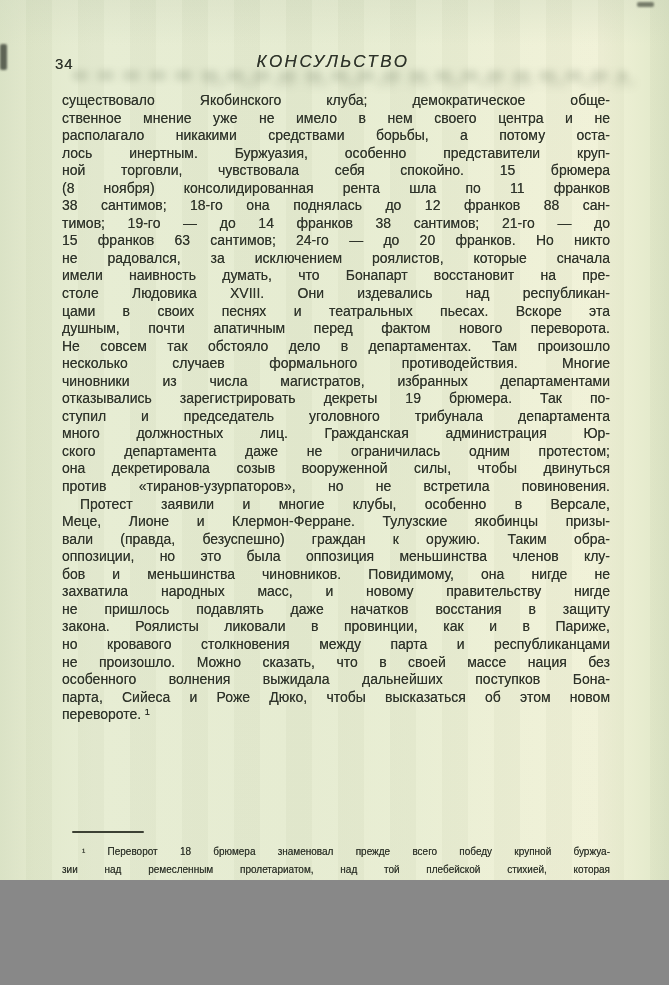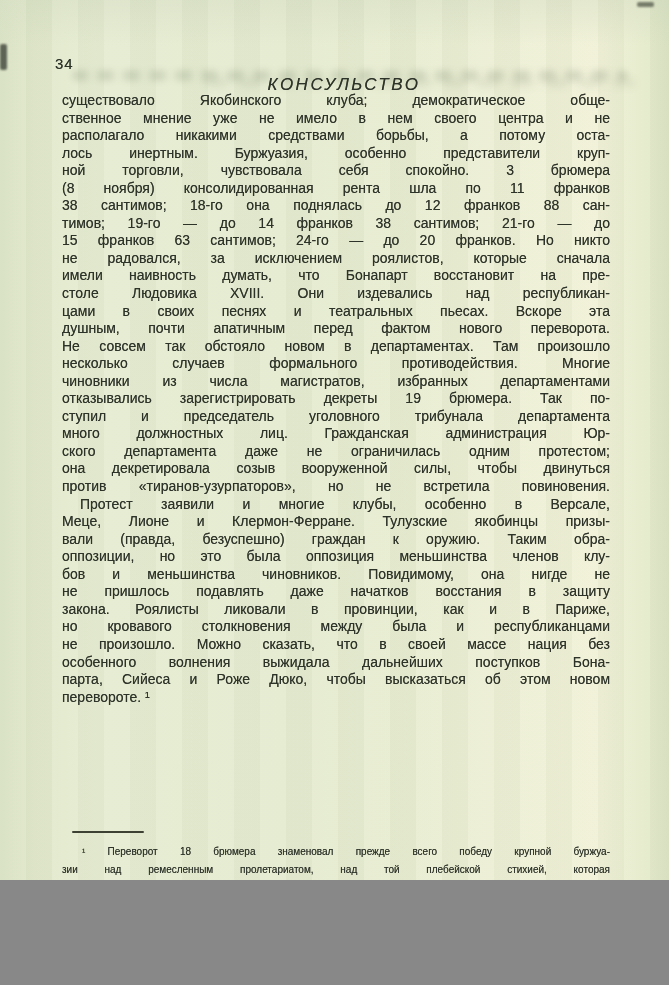--- a/index.html
+++ b/index.html
@@ -15,22 +15,22 @@
   .paper-streaks {
     position:absolute; inset:0; pointer-events:none;
     background:repeating-linear-gradient(90deg,
       rgba(255,255,242,0.05) 0 26px, rgba(120,132,100,0.045) 26px 52px);
   }
   .txt { text-shadow:0 0 0.55px rgba(46,51,42,0.7); }
   .page-number {
     position:absolute; top:55px; left:55px; font-size:15px; letter-spacing:1px;
   }
   .running-title {
-    position:absolute; top:52px; left:70px; width:548px; text-align:center;
-    font-style:italic; font-size:17px; letter-spacing:2.5px; font-weight:normal;margin-top:23px;
+    position:absolute; top:52px; left:59px; width:548px; text-align:center;
+    font-style:italic; font-size:17px; letter-spacing:2.5px; font-weight:normal;
   }
   .smudge { position:absolute; border-radius:8px; pointer-events:none; }
   .s1 {
     top:70px; left:72px; width:556px; height:11px; opacity:0.30; filter:blur(3px);
     background:repeating-linear-gradient(90deg,
       rgba(88,104,78,0.55) 0 15px, rgba(88,104,78,0.08) 15px 26px);
   }
   .s2 {
     top:79px; left:205px; width:430px; height:8px; opacity:0.20; filter:blur(4px);
     background:repeating-linear-gradient(90deg,
@@ -81,49 +81,50 @@
 
   <div class="page-number txt">34</div>
   <div class="running-title txt">КОНСУЛЬСТВО</div>
 
   <div class="textblock">
     <div class="para">
         <div class="line">существовало Якобинского клуба; демократическое обще-</div>
         <div class="line">ственное мнение уже не имело в нем своего центра и не</div>
         <div class="line">располагало никакими средствами борьбы, а потому оста-</div>
         <div class="line">лось инертным. Буржуазия, особенно представители круп-</div>
-        <div class="line">ной торговли, чувствовала себя спокойно. 3 брюмера</div>
+        <div class="line">ной торговли, чувствовала себя спокойно. 15 брюмера</div>
         <div class="line">(8 ноября) консолидированная рента шла по 11 франков</div>
         <div class="line">38 сантимов; 18-го она поднялась до 12 франков 88 сан-</div>
         <div class="line">тимов; 19-го — до 14 франков 38 сантимов; 21-го — до</div>
         <div class="line">15 франков 63 сантимов; 24-го — до 20 франков. Но никто</div>
         <div class="line">не радовался, за исключением роялистов, которые сначала</div>
         <div class="line">имели наивность думать, что Бонапарт восстановит на пре-</div>
         <div class="line">столе Людовика XVIII. Они издевались над республикан-</div>
         <div class="line">цами в своих песнях и театральных пьесах. Вскоре эта</div>
         <div class="line">душным, почти апатичным перед фактом нового переворота.</div>
-        <div class="line">Не совсем так обстояло новом в департаментах. Там произошло</div>
+        <div class="line">Не совсем так обстояло дело в департаментах. Там произошло</div>
         <div class="line">несколько случаев формального противодействия. Многие</div>
         <div class="line">чиновники из числа магистратов, избранных департаментами</div>
         <div class="line">отказывались зарегистрировать декреты 19 брюмера. Так по-</div>
         <div class="line">ступил и председатель уголовного трибунала департамента</div>
         <div class="line">много должностных лиц. Гражданская администрация Юр-</div>
         <div class="line">ского департамента даже не ограничилась одним протестом;</div>
         <div class="line">она декретировала созыв вооруженной силы, чтобы двинуться</div>
         <div class="line">против «тиранов-узурпаторов», но не встретила повиновения.</div>
       </div>
     <div class="para para-indent">
         <div class="line">Протест заявили и многие клубы, особенно в Версале,</div>
         <div class="line">Меце, Лионе и Клермон-Ферране. Тулузские якобинцы призы-</div>
         <div class="line">вали (правда, безуспешно) граждан к оружию. Таким обра-</div>
         <div class="line">оппозиции, но это была оппозиция меньшинства членов клу-</div>
         <div class="line">бов и меньшинства чиновников. Повидимому, она нигде не</div>
+        <div class="line">захватила народных масс, и новому правительству нигде</div>
         <div class="line">не пришлось подавлять даже начатков восстания в защиту</div>
         <div class="line">закона. Роялисты ликовали в провинции, как и в Париже,</div>
-        <div class="line">но кровавого столкновения между была и республиканцами</div>
+        <div class="line">но кровавого столкновения между парта и республиканцами</div>
         <div class="line">не произошло. Можно сказать, что в своей массе нация без</div>
         <div class="line">особенного волнения выжидала дальнейших поступков Бона-</div>
         <div class="line">парта, Сийеса и Роже Дюко, чтобы высказаться об этом новом</div>
         <div class="line">перевороте. ¹</div>
       </div>
   </div>
 
   <div class="fn-rule"></div>
   <div class="footnote">
       <div class="line">¹ Переворот 18 брюмера знаменовал прежде всего победу крупной буржуа-</div>

